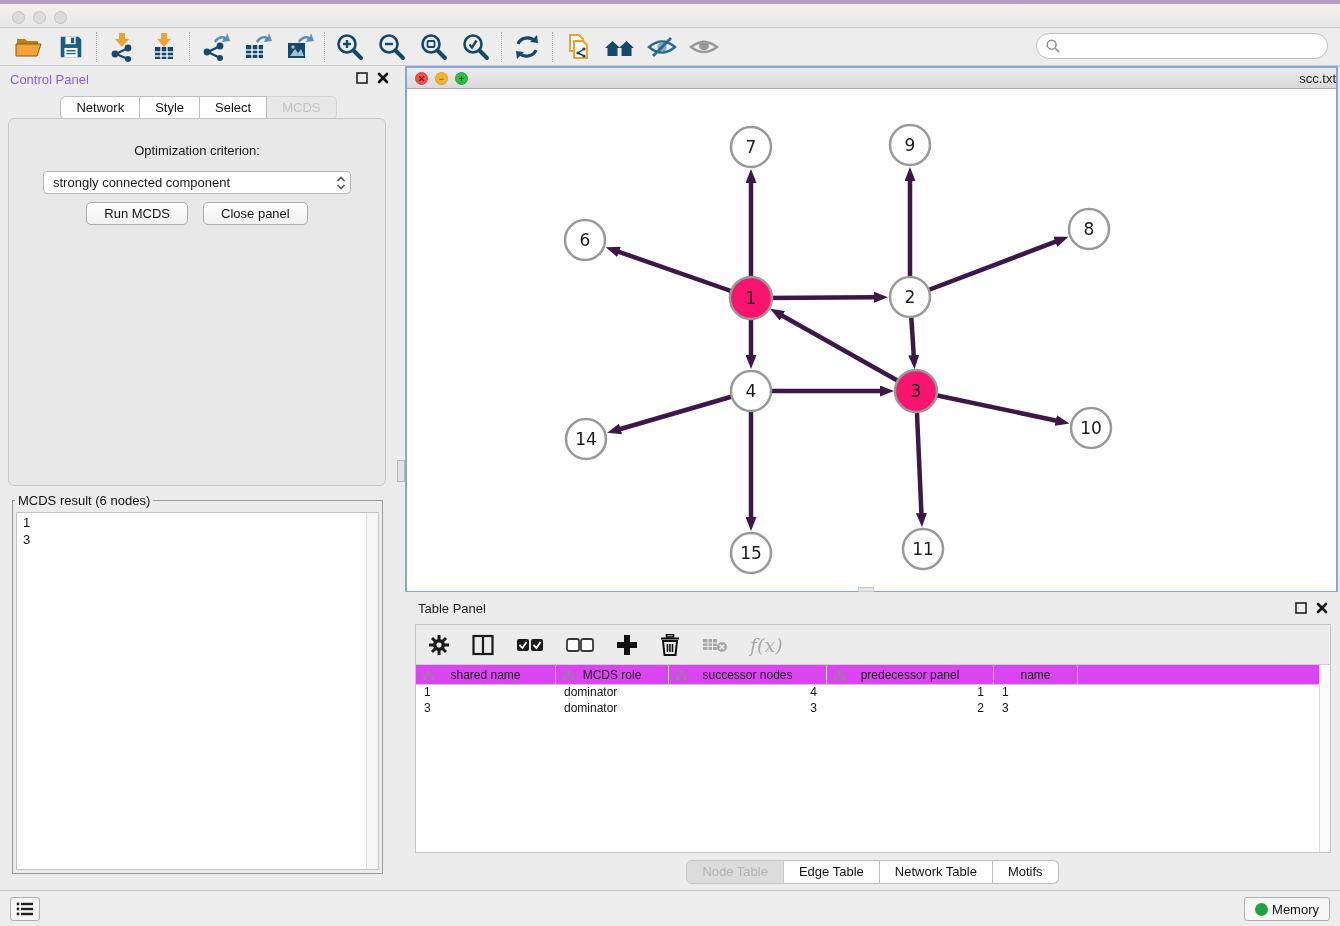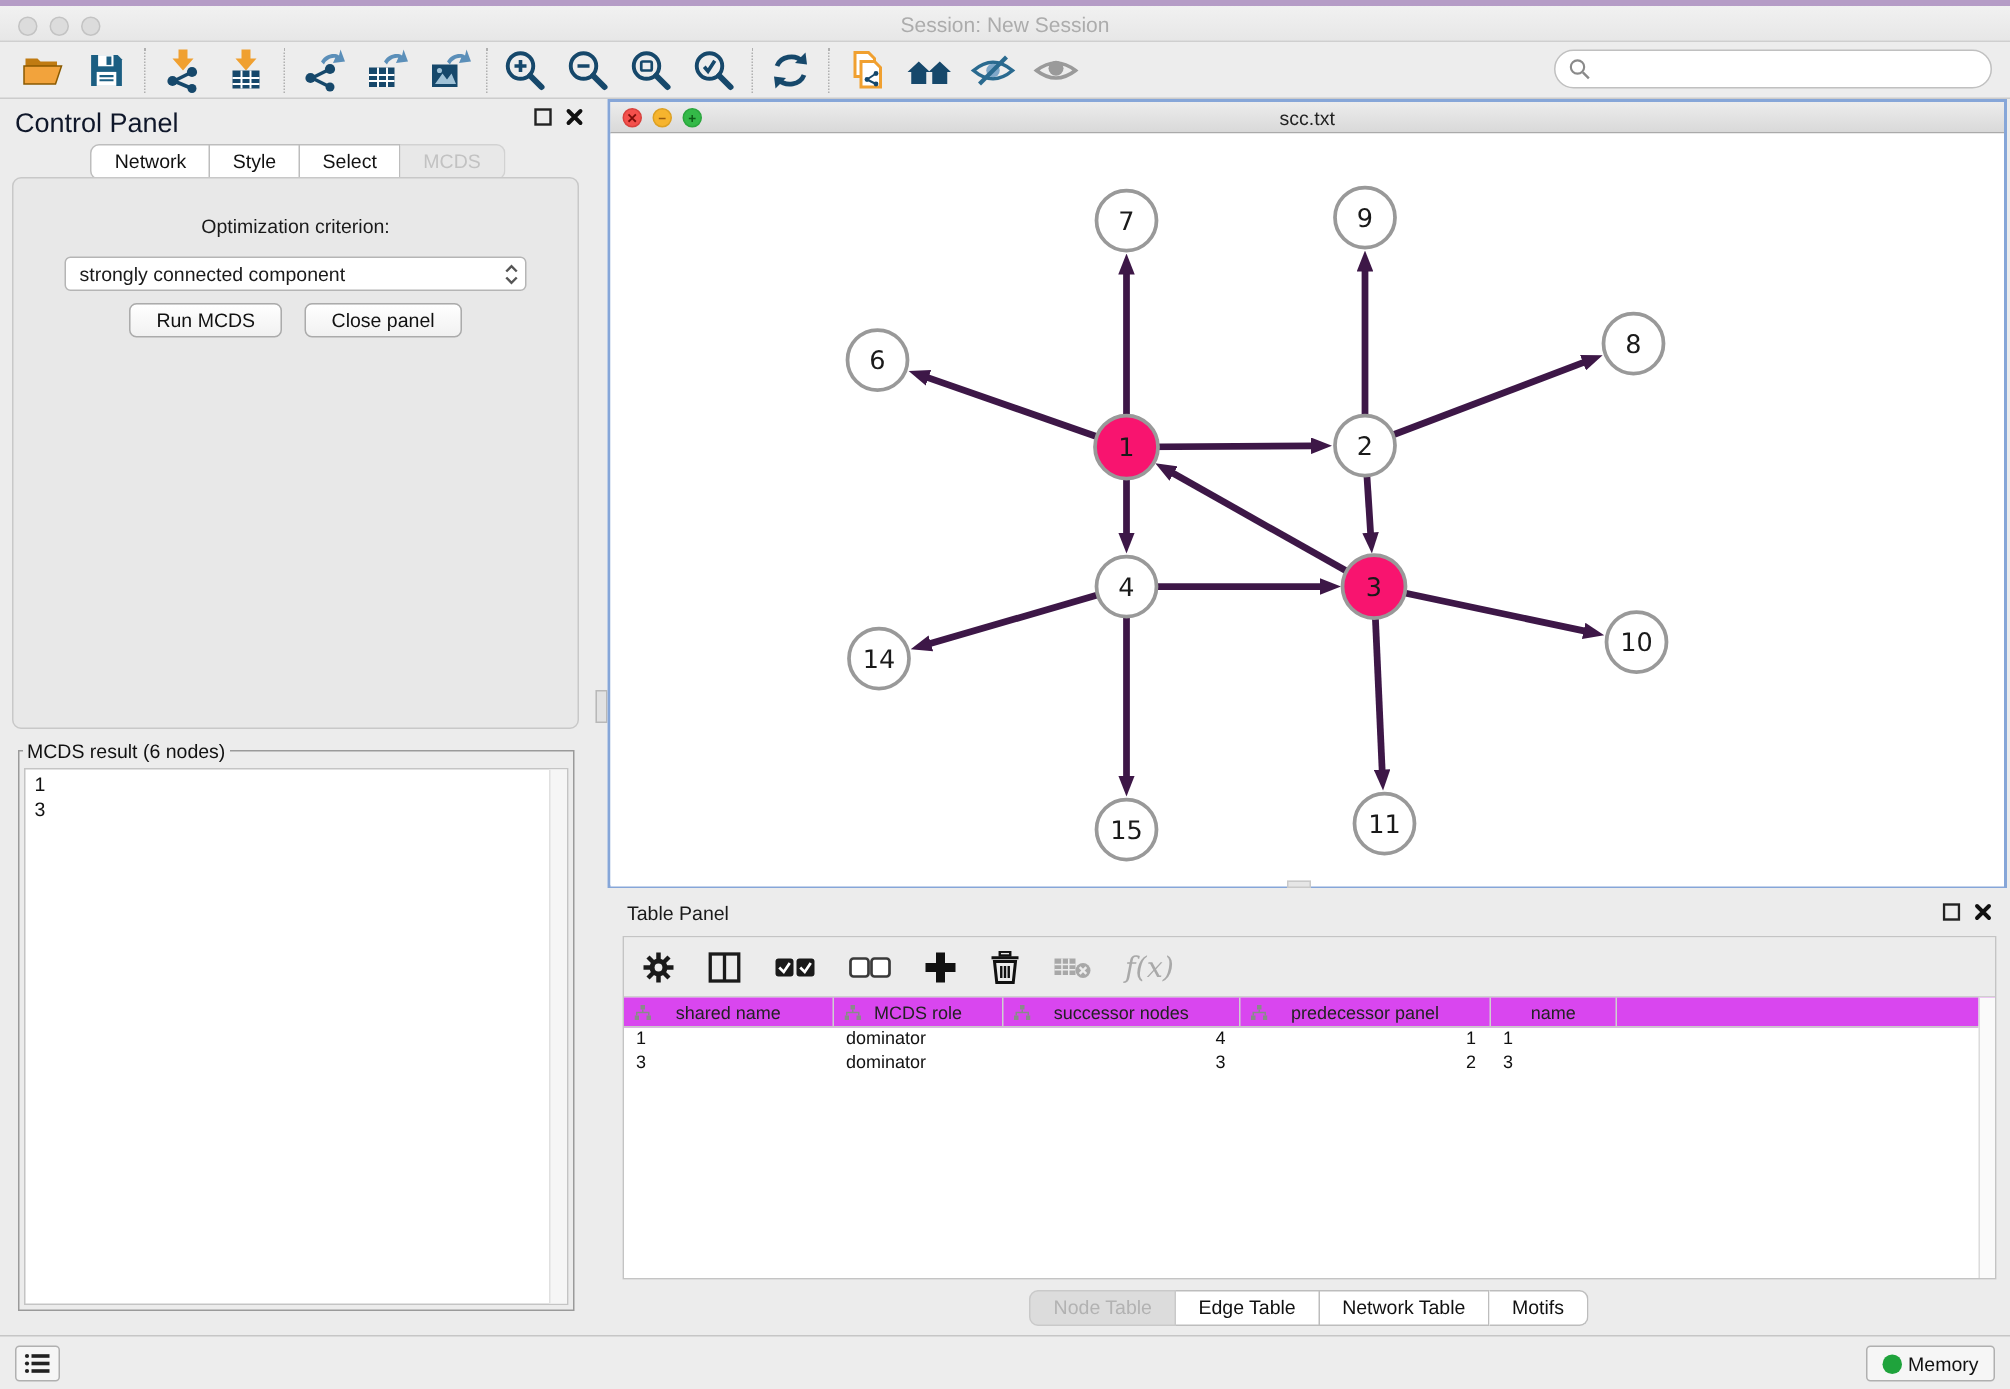--- a/index.html
+++ b/index.html
@@ -31,21 +31,21 @@
   .tsep { width:1px; height:30px; margin:0 4px; border-left:1px dotted #b0b0b0; }
   .searchbox {
     position:absolute; right:12px; top:5px; width:292px; height:26px;
     background:#fff; border:1px solid #c0c0c0; border-radius:13px;
     display:flex; align-items:center; padding-left:8px;
   }
   .searchbox input { border:none; outline:none; background:transparent; font-size:13px; width:250px; margin-left:4px; font-family:"Liberation Sans",sans-serif;}
   
   .control-panel { position:absolute; left:0; top:66px; width:397px; height:824px; background:#ececec; }
   .panel-head { position:relative; height:26px; }
-  .panel-head .ptitle { position:absolute; left:10px; top:6px; font-size:18px; color:#0f172a; }
+  .panel-head .ptitle { position:absolute; left:10px; top:6px; font-size:13px; color:#8b5cf6; }
   .panel-btns { position:absolute; right:8px; top:6px; display:flex; gap:9px; align-items:center; }
   .tabs-row { position:absolute; left:0; right:0; top:30px; display:flex; justify-content:center; }
   .tab {
     font-size:13px; padding:3px 15px; background:#fff; border:1px solid #bdbdbd; border-left:none;
     color:#111; cursor:default; line-height:16px;
   }
   .tab:first-child { border-left:1px solid #bdbdbd; border-radius:6px 0 0 6px; }
   .tab:last-child { border-radius:0 6px 6px 0; }
   .tab.selected { background:#e8e8e8; color:#c2c2c2; border-color:#d2d2d2; }
   .cp-box {
@@ -77,21 +77,21 @@
   .result-scroll { position:absolute; right:0; top:0; bottom:0; width:12px; background:#f6f6f6; border-left:1px solid #e0e0e0; }
   
   .network-window {
     position:absolute; left:405px; top:66px; width:933px; height:526px;
     background:#fff; border:2px solid #86a6d8;
   }
   .net-titlebar {
     position:relative; height:21px; background:linear-gradient(#ececec,#d9d9d9);
     border-bottom:1px solid #aaaaaa;
   }
-  .net-titlebar .nt { position:absolute; left:0; right:0; top:3px; text-align:center; font-size:13px; color:#222; }
+  .net-titlebar .nt { position:absolute; left:0; right:0; top:3px; text-align:right; font-size:13px; color:#222; }
   .net-traffic { position:absolute; left:8px; top:4px; display:flex; gap:7px; }
   .nlight { width:13px; height:13px; border-radius:50%; display:flex; align-items:center; justify-content:center; font-size:9px; font-weight:bold; }
   .nl-red { background:#f4504c; color:#7c0d09; border:1px solid #d8413d;}
   .nl-yel { background:#f6b42e; color:#90591013; border:1px solid #dda022; color:#995b0e;}
   .nl-grn { background:#34b948; color:#0c5d18; border:1px solid #2aa63d;}
   .net-canvas { position:relative; width:929px; height:502px; background:#fff; }
   .net-canvas svg { position:absolute; left:0; top:0; }
   .splitter-grip {
     position:absolute; left:397px; top:460px; width:8px; height:22px;
     background:#e2e2e2; border:1px solid #b8b8b8;
@@ -147,21 +147,20 @@
 </style>
 </head>
 <body>
 
 <div class="titlebar">
   <div class="traffic">
     <div class="light"></div>
     <div class="light"></div>
     <div class="light"></div>
   </div>
-  <div class="wtitle">Session: New Session</div>
 </div>
 
 <div class="toolbar">
   <div class="tbtn">
     <svg width="30" height="30" viewBox="0 0 30 30">
       <path d="M3 7 h8 l2 2 h11 v4 H3z" fill="#c07b12"></path>
       <path d="M2 12 h25 l-4 12 H2z" fill="#f2a33c" stroke="#8a5a00" stroke-width="1"></path>
     </svg>
   </div>
   <div class="tbtn">

